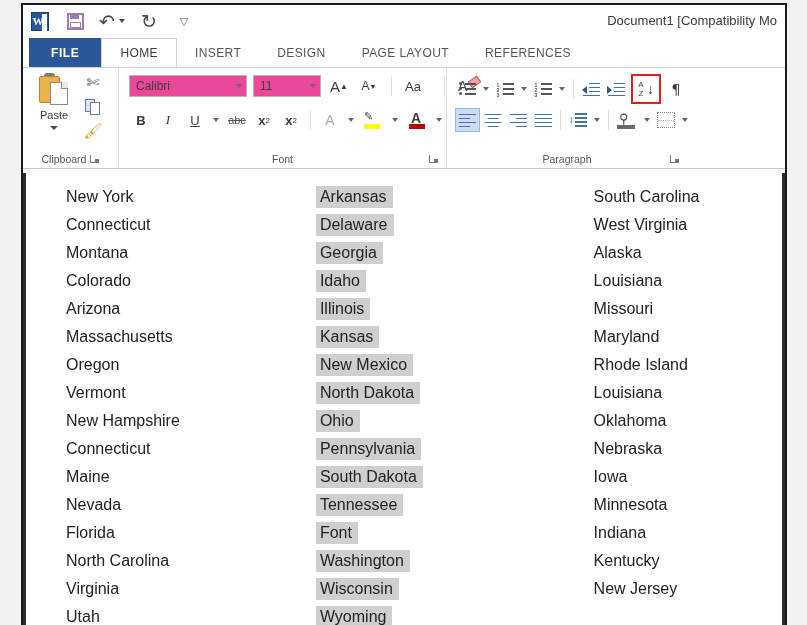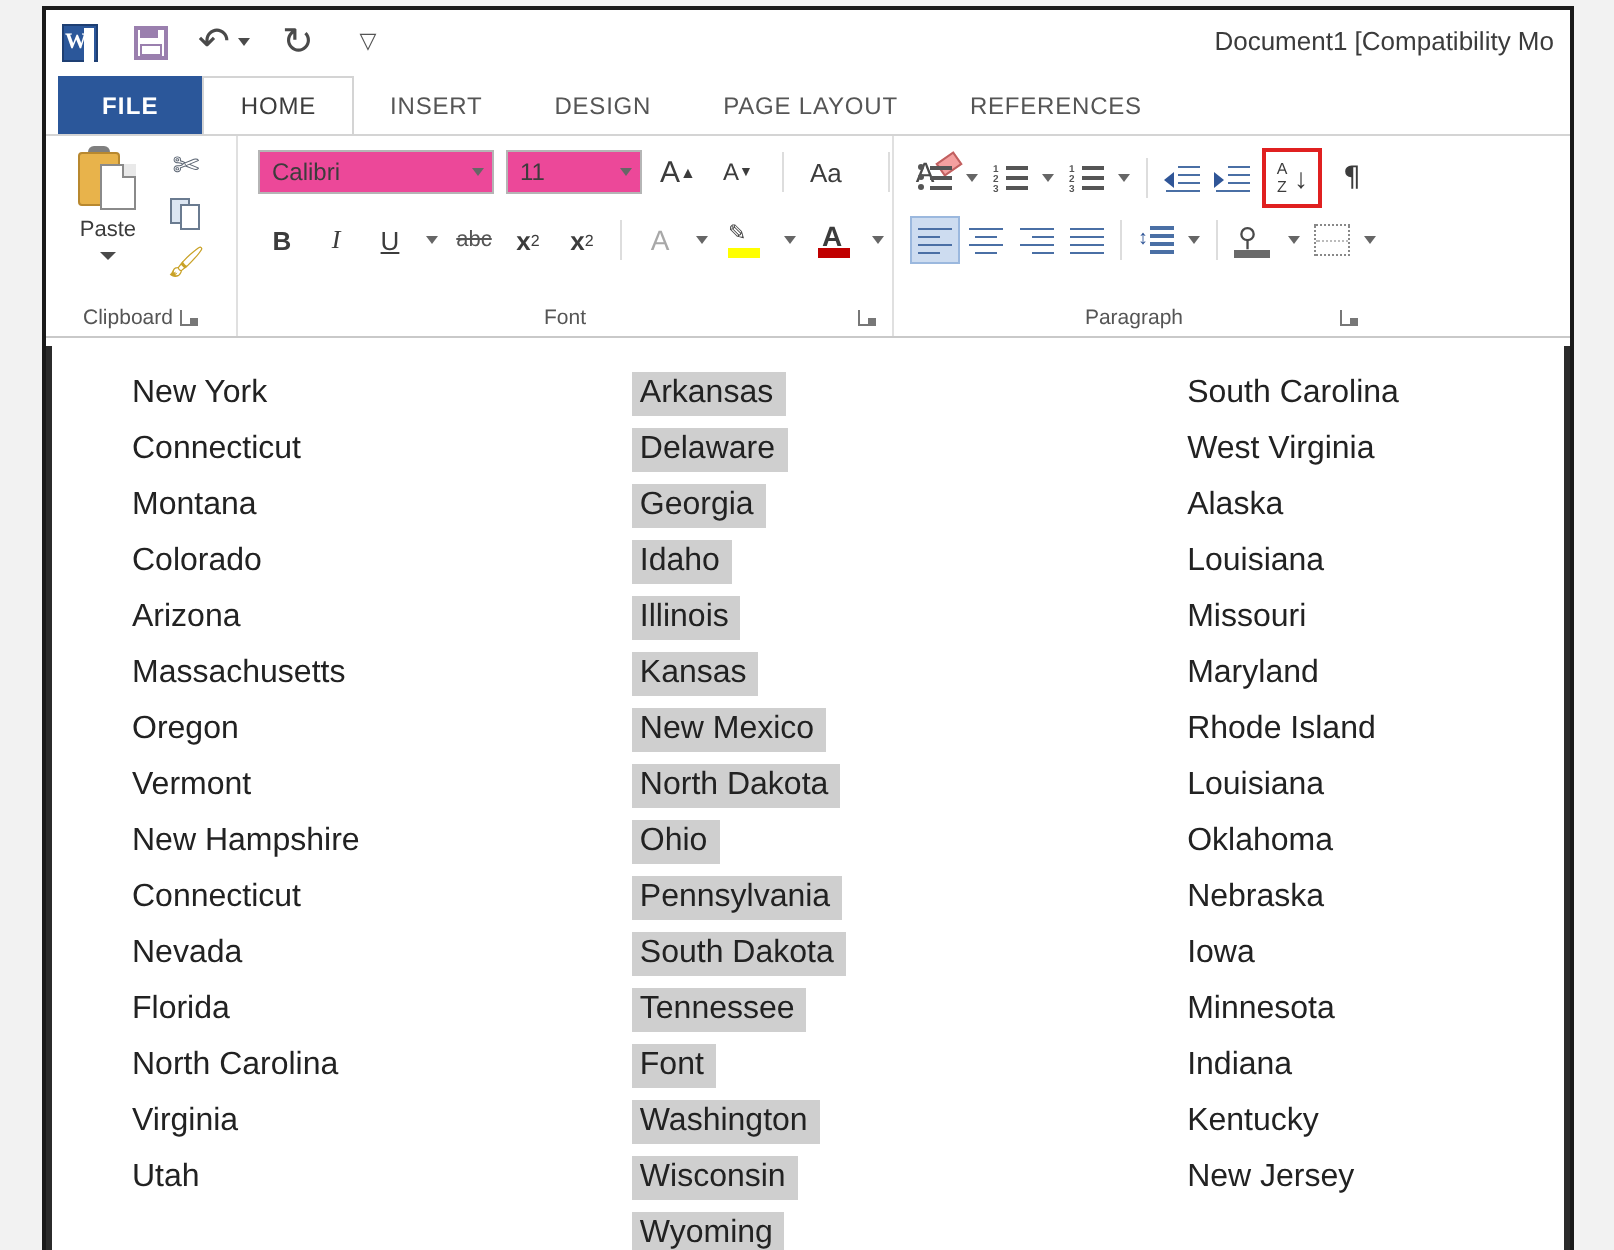--- a/index.html
+++ b/index.html
@@ -757,20 +757,21 @@
               <div class="line"><span class="txt">New York</span></div>
               <div class="line"><span class="txt">Connecticut</span></div>
               <div class="line"><span class="txt">Montana</span></div>
               <div class="line"><span class="txt">Colorado</span></div>
               <div class="line"><span class="txt">Arizona</span></div>
               <div class="line"><span class="txt">Massachusetts</span></div>
               <div class="line"><span class="txt">Oregon</span></div>
               <div class="line"><span class="txt">Vermont</span></div>
               <div class="line"><span class="txt">New Hampshire</span></div>
               <div class="line"><span class="txt">Connecticut</span></div>
+              <div class="line"><span class="txt">Maine</span></div>
               <div class="line"><span class="txt">Nevada</span></div>
               <div class="line"><span class="txt">Florida</span></div>
               <div class="line"><span class="txt">North Carolina</span></div>
               <div class="line"><span class="txt">Virginia</span></div>
               <div class="line"><span class="txt">Utah</span></div>
             </div>
           <div class="col col2">
               <div class="line"><span class="txt">Arkansas</span></div>
               <div class="line"><span class="txt">Delaware</span></div>
               <div class="line"><span class="txt">Georgia</span></div>

